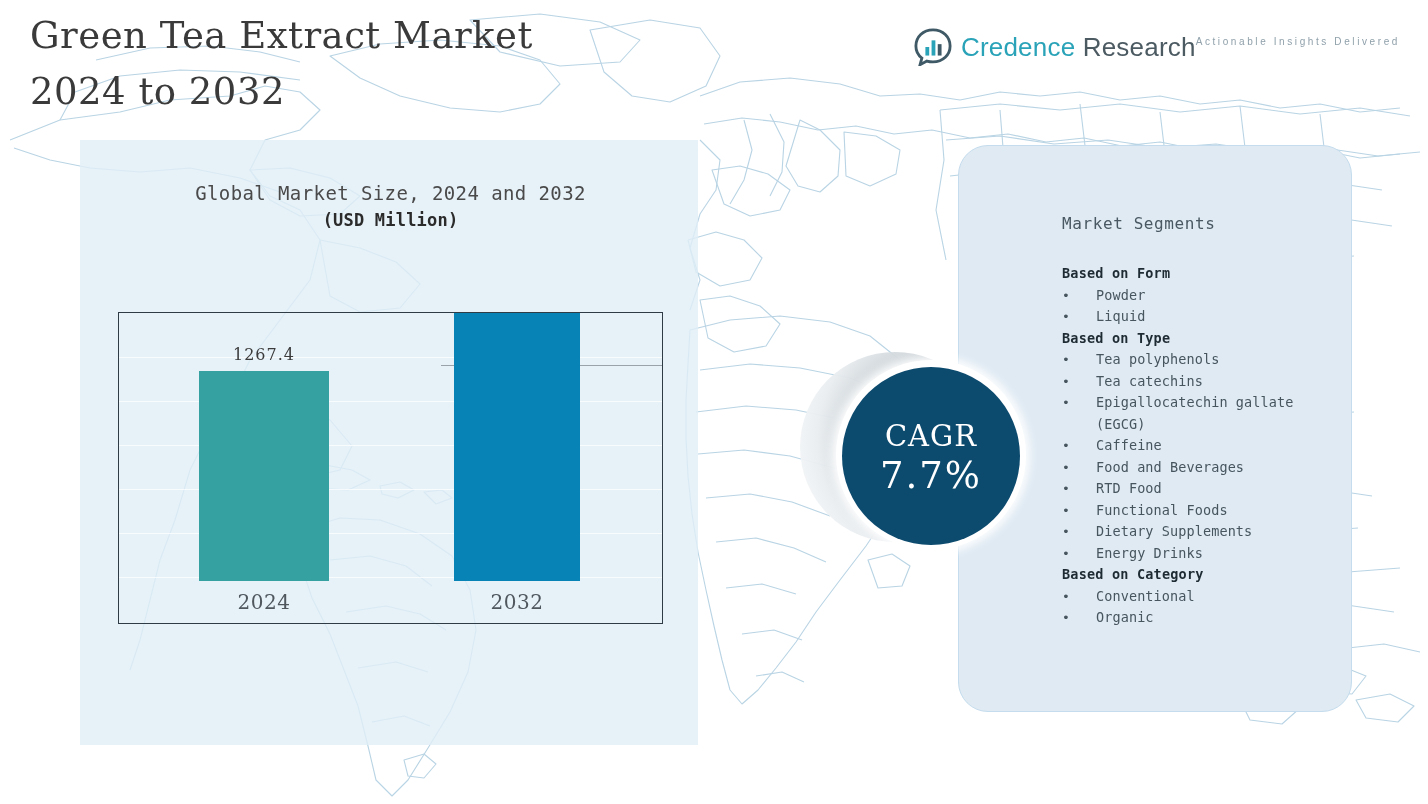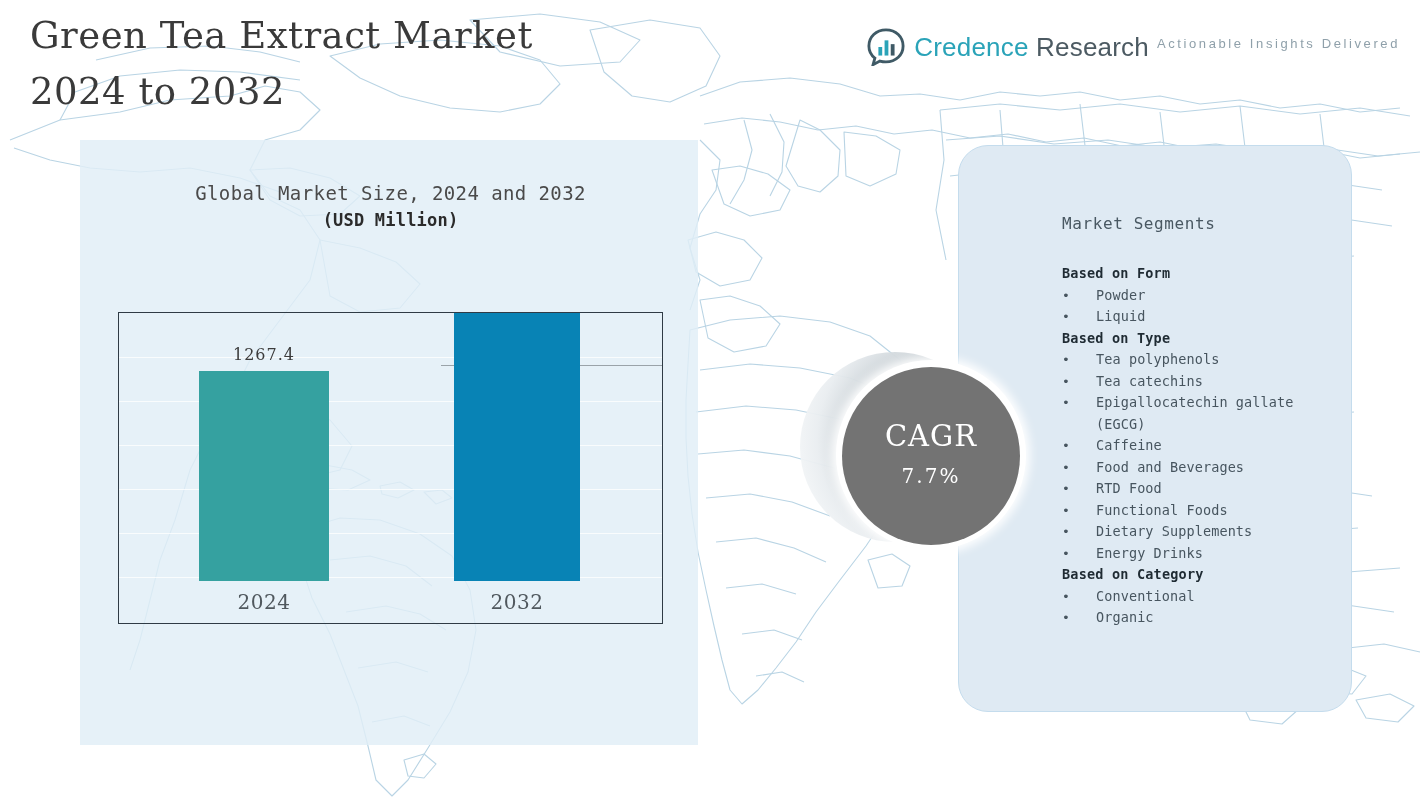--- a/index.html
+++ b/index.html
@@ -75,26 +75,25 @@
     font-family: "Liberation Sans", sans-serif;
     font-size: 26px;
     line-height: 27px;
     letter-spacing: 0.2px;
     white-space: nowrap;
   }
   #logo-word-1 { color: #2aa3b8; }
   #logo-word-2 { color: #4c5a62; }
   #logo-tagline {
     font-family: "Liberation Sans", sans-serif;
-    font-size: 13px;
+    font-size: 10px;
     letter-spacing: 2.6px;
     color: #8fa0aa;
     margin-top: 2px;
     white-space: nowrap;
-    margin-left: 8px;
   }
 
   
   #chart-block {
     position: absolute;
     left: 118px; top: 182px;
     width: 545px;
     z-index: 3;
   }
   #chart-title {
@@ -190,30 +189,30 @@
     width: 190px; height: 190px;
     border-radius: 50%;
     background: #ffffff;
     box-shadow: 0 0 10px 4px rgba(255,255,255,0.95);
   }
   #cagr-circle {
     position: absolute;
     left: 42px; top: 15px;
     width: 178px; height: 178px;
     border-radius: 50%;
-    background: #737373;
+    background: #0c4a6e;
     display: flex;
     flex-direction: column;
     align-items: center;
     justify-content: center;
     color: #ffffff;
     font-family: "DejaVu Serif", serif;
   }
   #cagr-label { font-size: 29px; letter-spacing: 1px; line-height: 40px; }
-  #cagr-value { font-size: 20px; letter-spacing: 2px; line-height: 40px; }
+  #cagr-value { font-size: 37px; letter-spacing: 2px; line-height: 40px; }
 
   
   #segments-content {
     position: absolute;
     left: 1062px; top: 214px;
     width: 285px;
     z-index: 4;
     color: #3d4b55;
   }
   #segments-heading {

